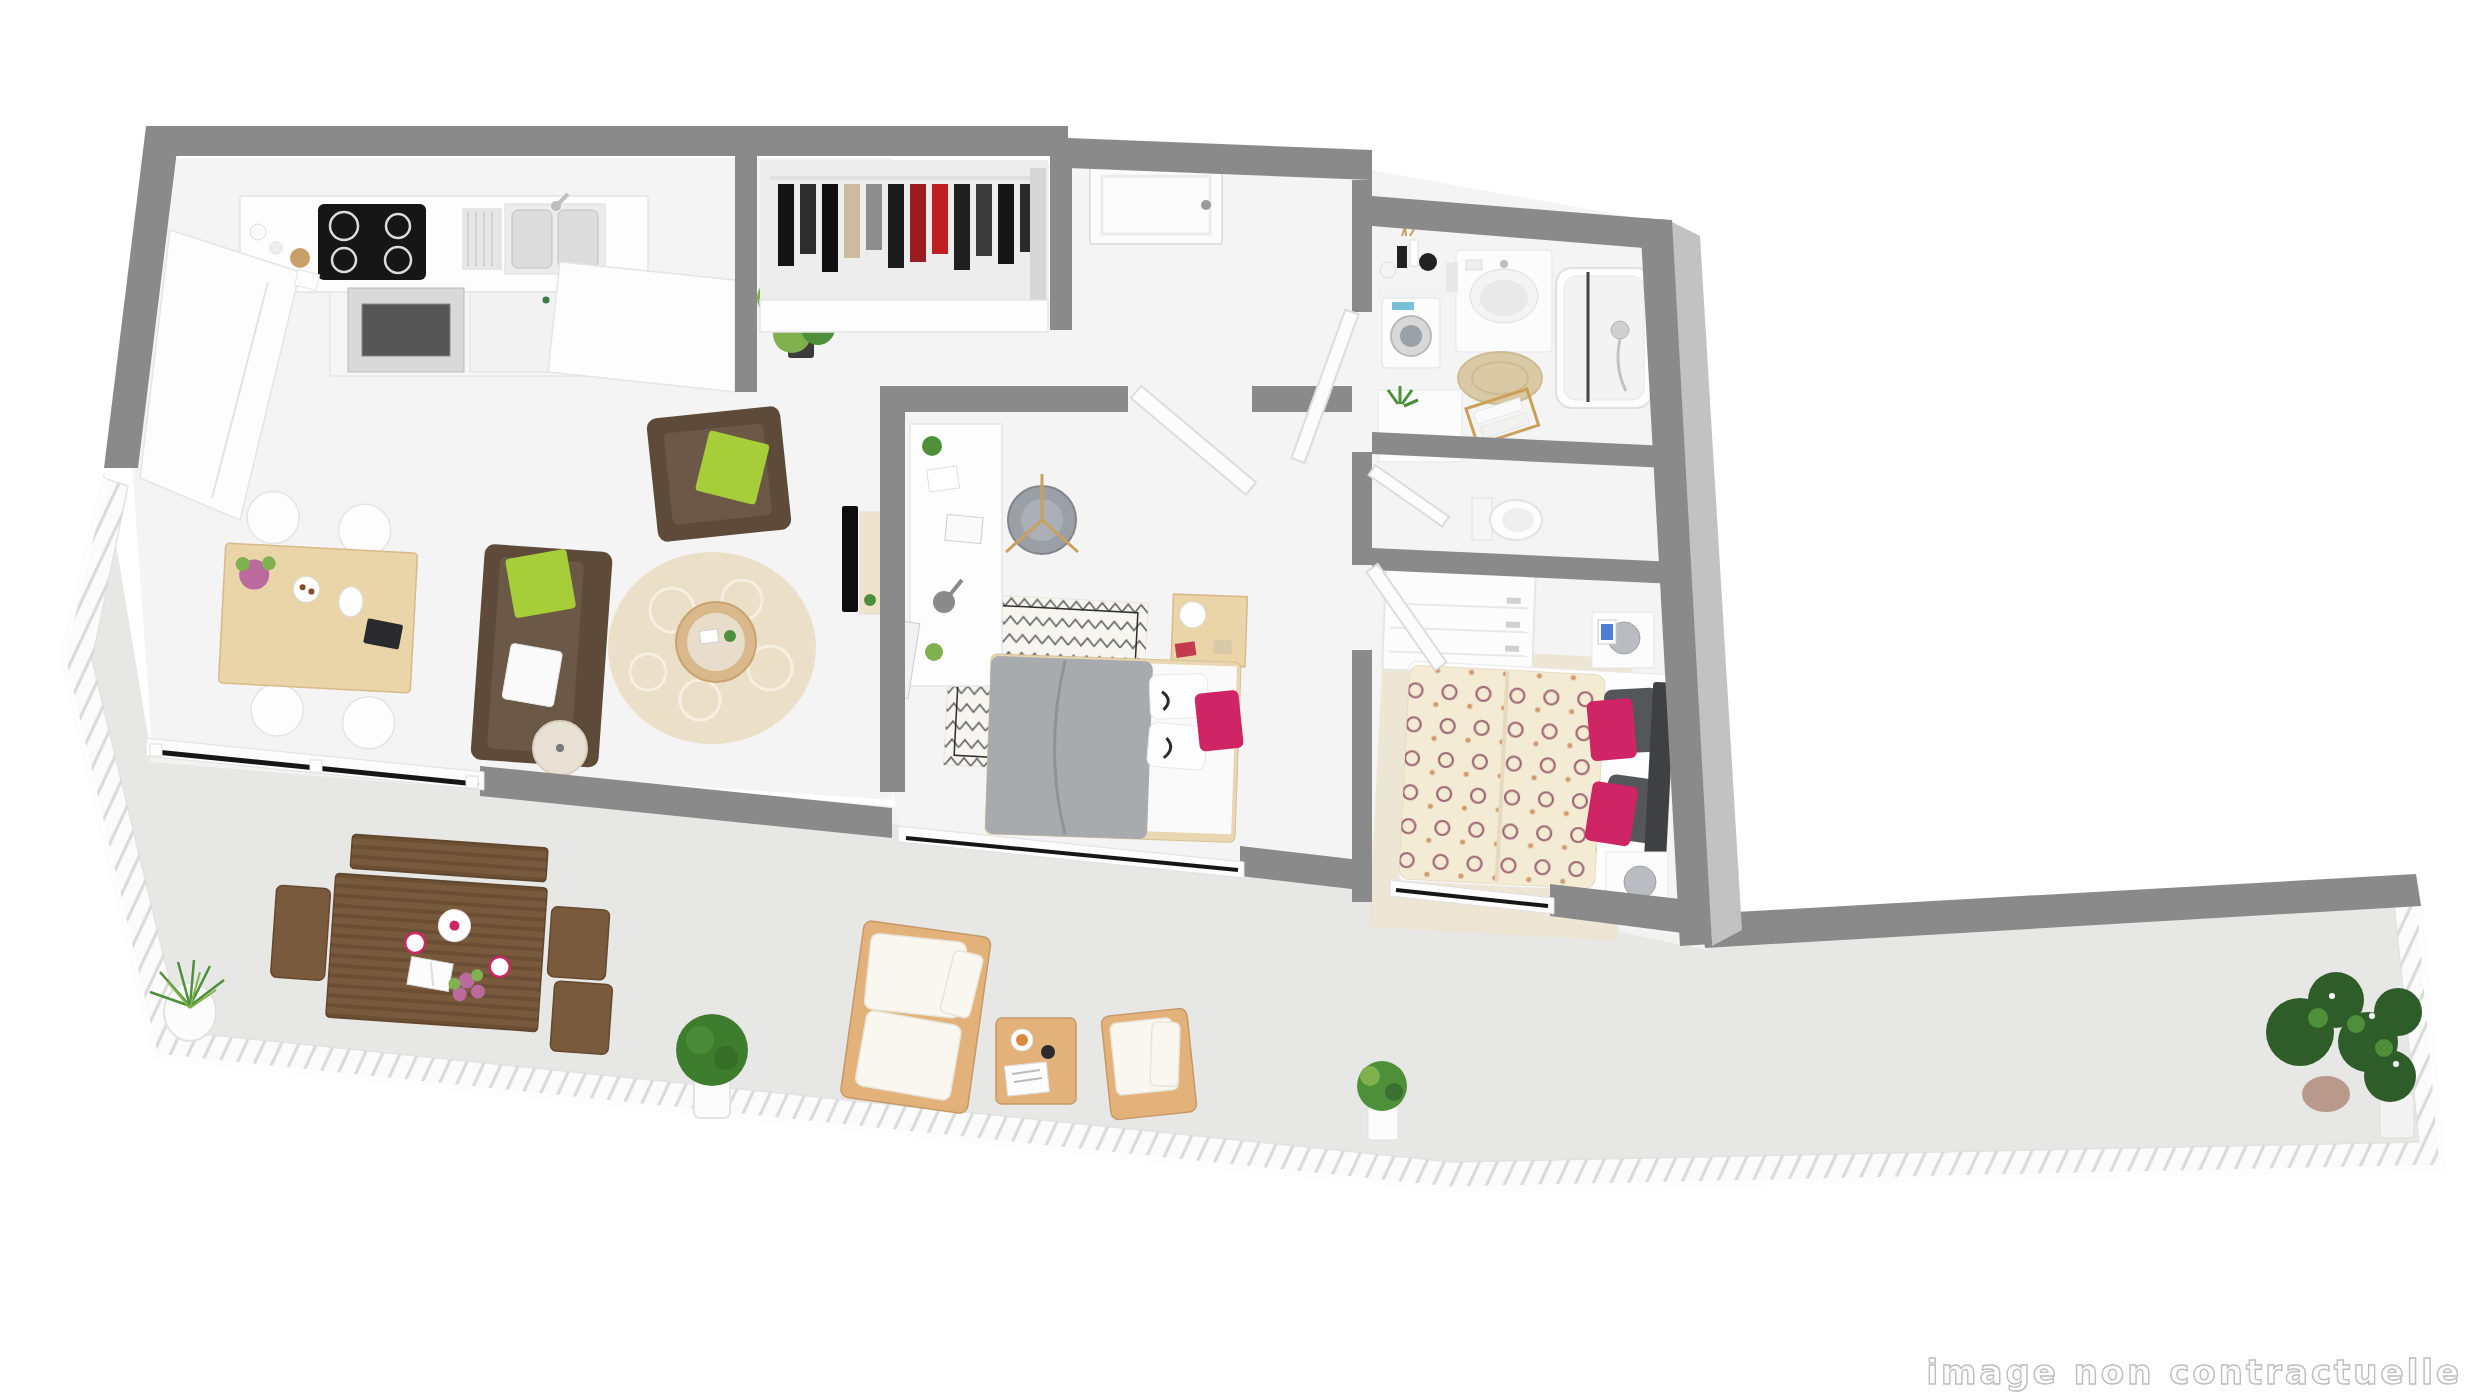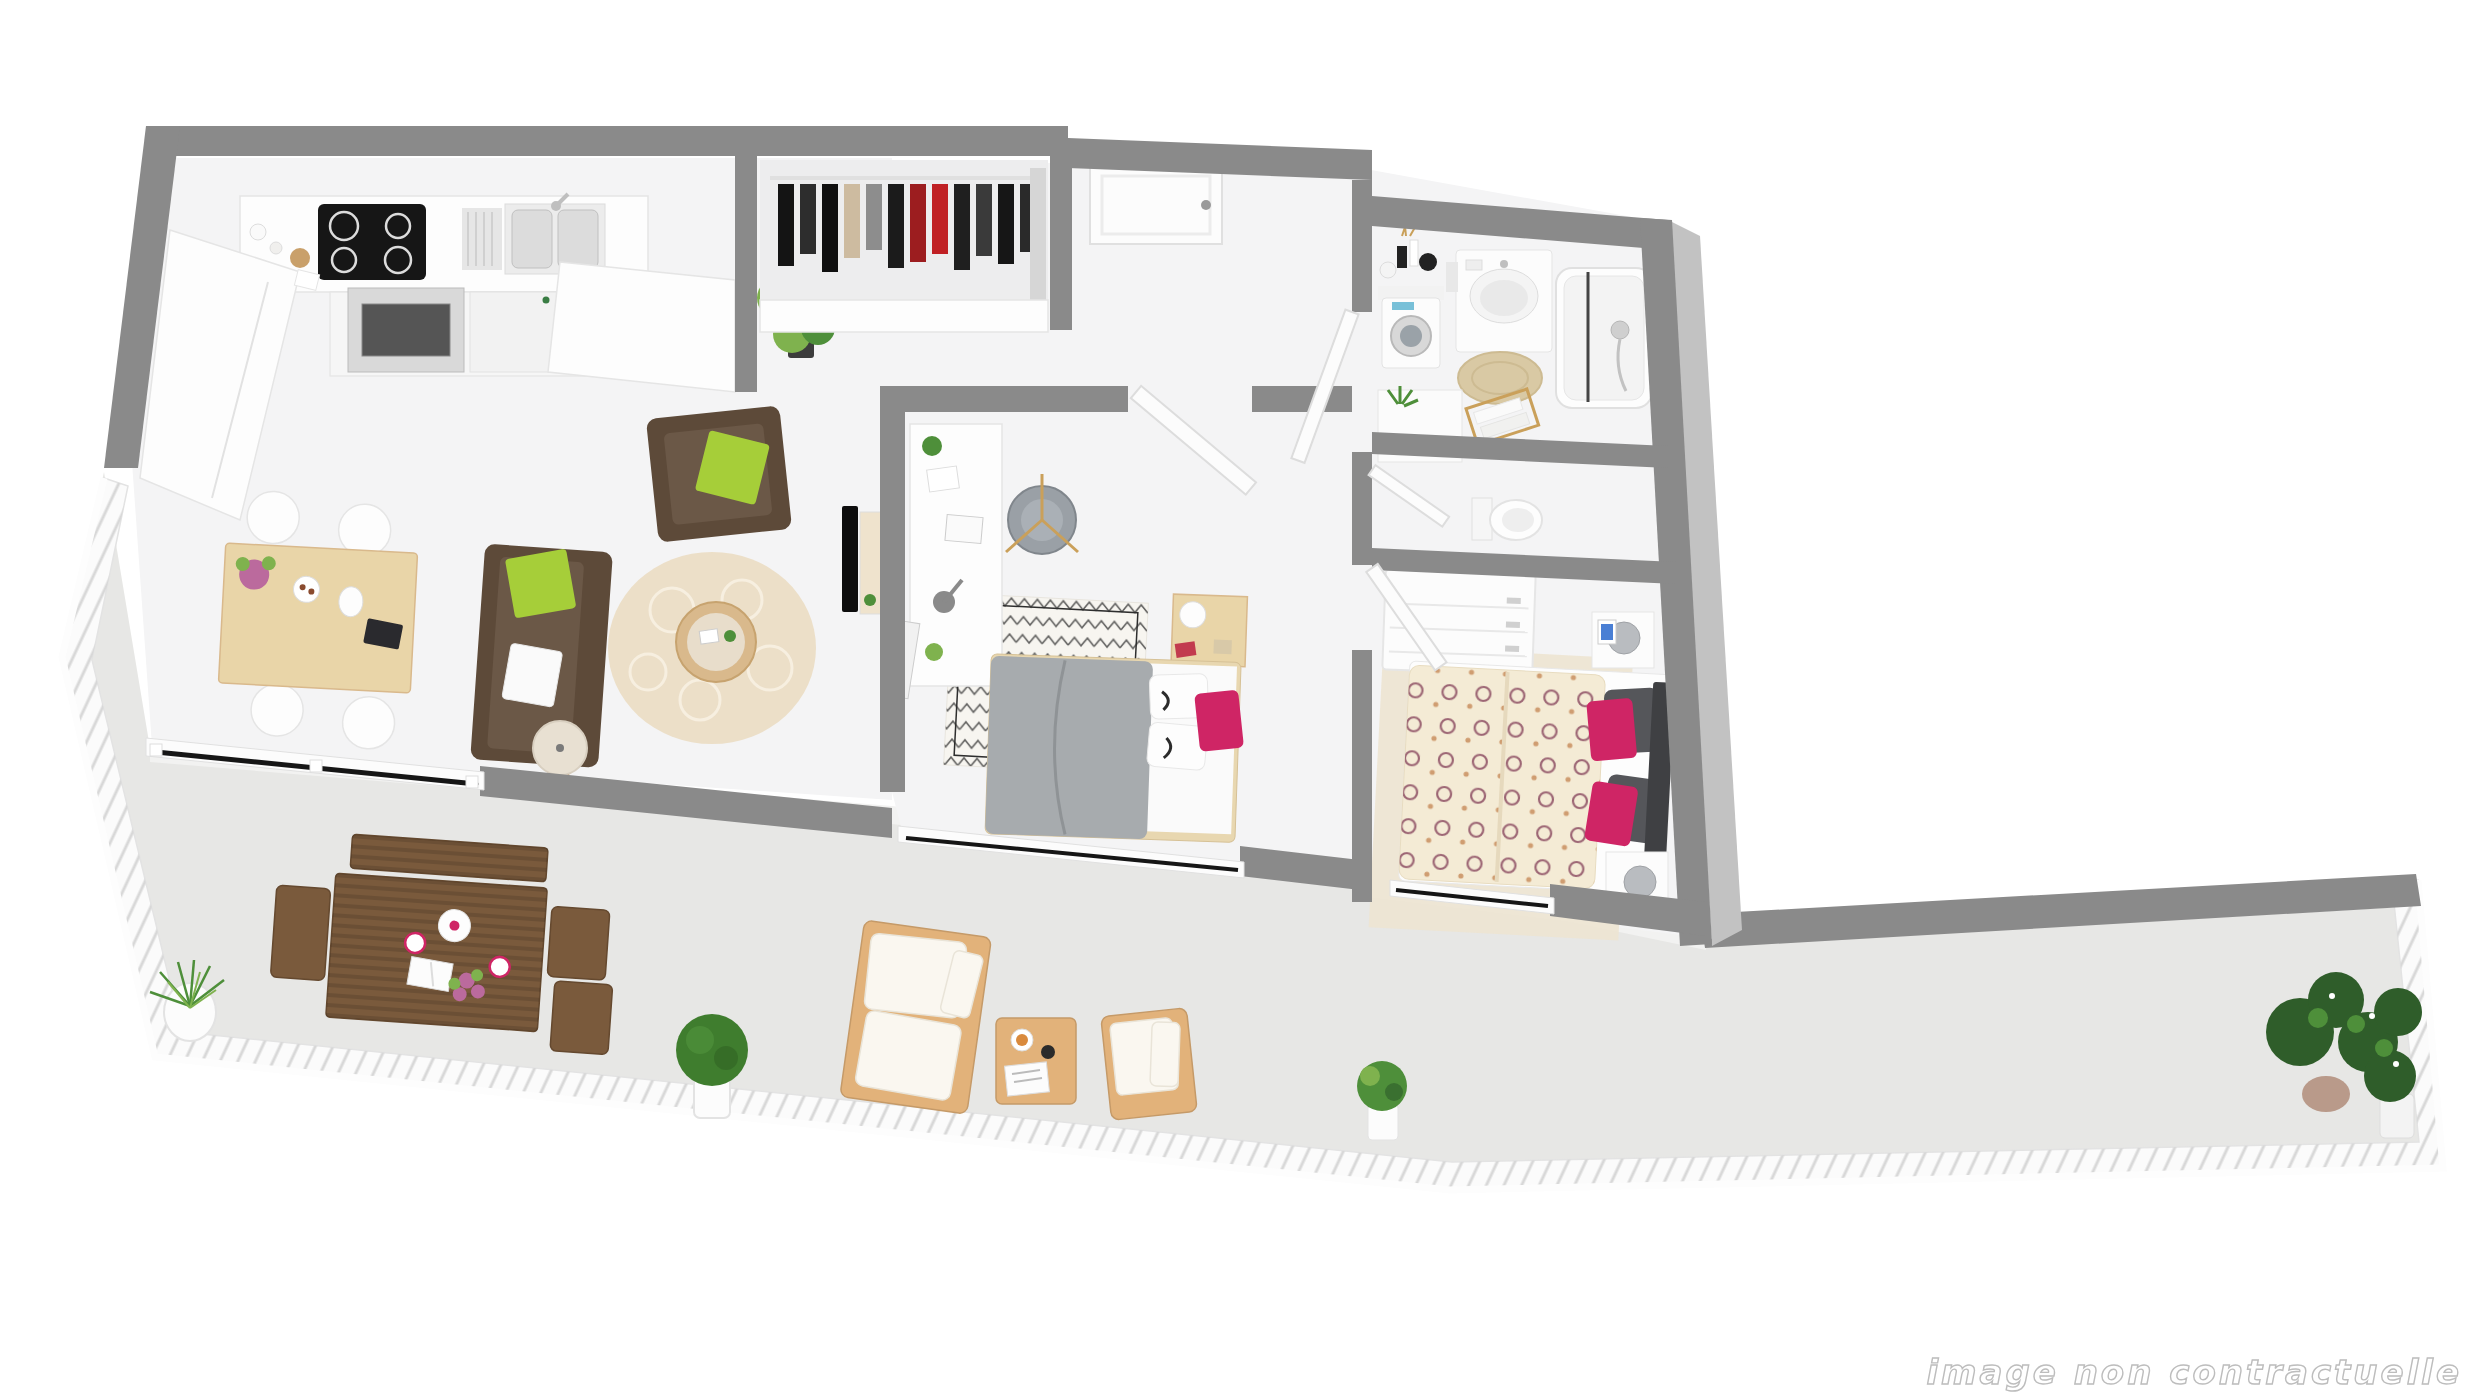--- a/index.html
+++ b/index.html
@@ -11,21 +11,21 @@
     --outdoorWood:#e2b27a; --outdoorWoodEdge:#c59a68;
     --sofaBrown:#5d4a39; --sofaSeat:#6b5847; --lime:#a6ce39;
     --magenta:#cf2565; --pinkFlower:#bb6a9d;
     --plantGreen:#4e8f3a; --plantLight:#7fb24e; --plantDark:#2f5d2a;
     --grayChair:#9aa0a6; --duvetGray:#a7abae; --duvetGrayEdge:#8f9396;
     --duvetCream:#f4ebd5; --spiralPlum:#8d4e63; --spiralOrange:#c98f5f;
     --rugBeige:#ecdfc8; --jute:#d9c9a4; --darkPillow:#55565a; --headboardDark:#3f4043;
     --tvBlack:#0d0d0d; --watermarkColor:#bdbdbd;
   }
   html,body{margin:0;padding:0;background:#fff;}
-  .stage{width:2480px;height:1395px;position:relative;background:#fff;overflow:hidden;font-style:italic;}
+  .stage{width:2480px;height:1395px;position:relative;background:#fff;overflow:hidden;}
   svg{display:block}
   .wall{fill:var(--wall)}
   .wface{fill:var(--wallFace)}
   .floor{fill:var(--floor)}
   .terr{fill:var(--terrace)}
   .wht{fill:var(--white);stroke:var(--lineLight);stroke-width:1.5}
   .soft{fill:var(--offWhite);stroke:var(--lineLight);stroke-width:1.2}
   .wood{fill:var(--woodLight);stroke:var(--woodMid);stroke-width:1.5}
   .owood{fill:var(--outdoorWood);stroke:var(--outdoorWoodEdge);stroke-width:1.5}
   .bwood{fill:var(--woodBrown);stroke:var(--woodBrownDark);stroke-width:1.5}

